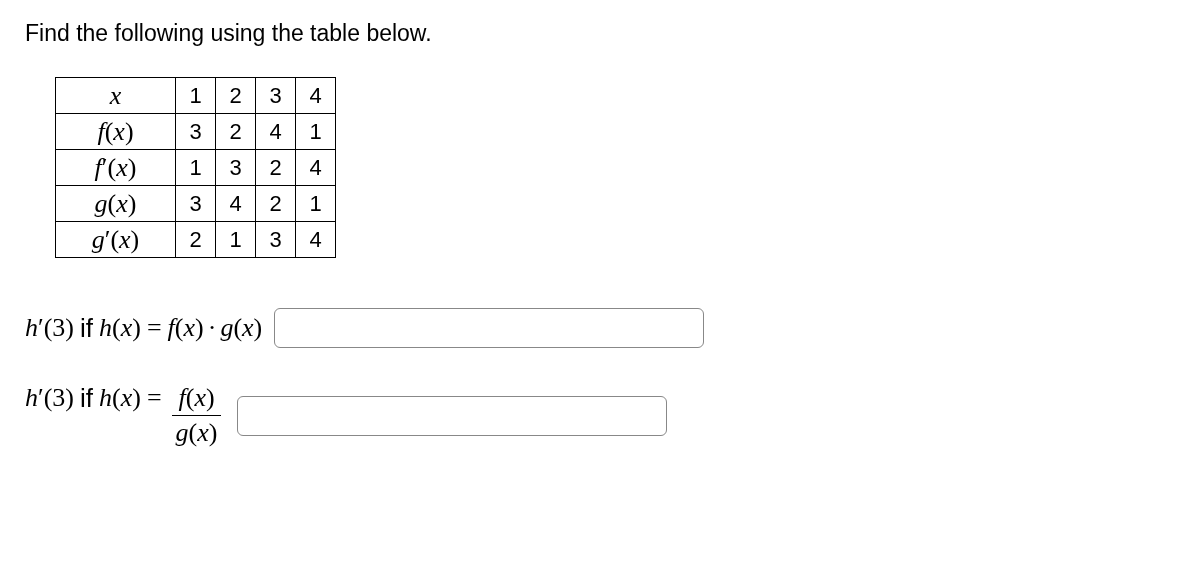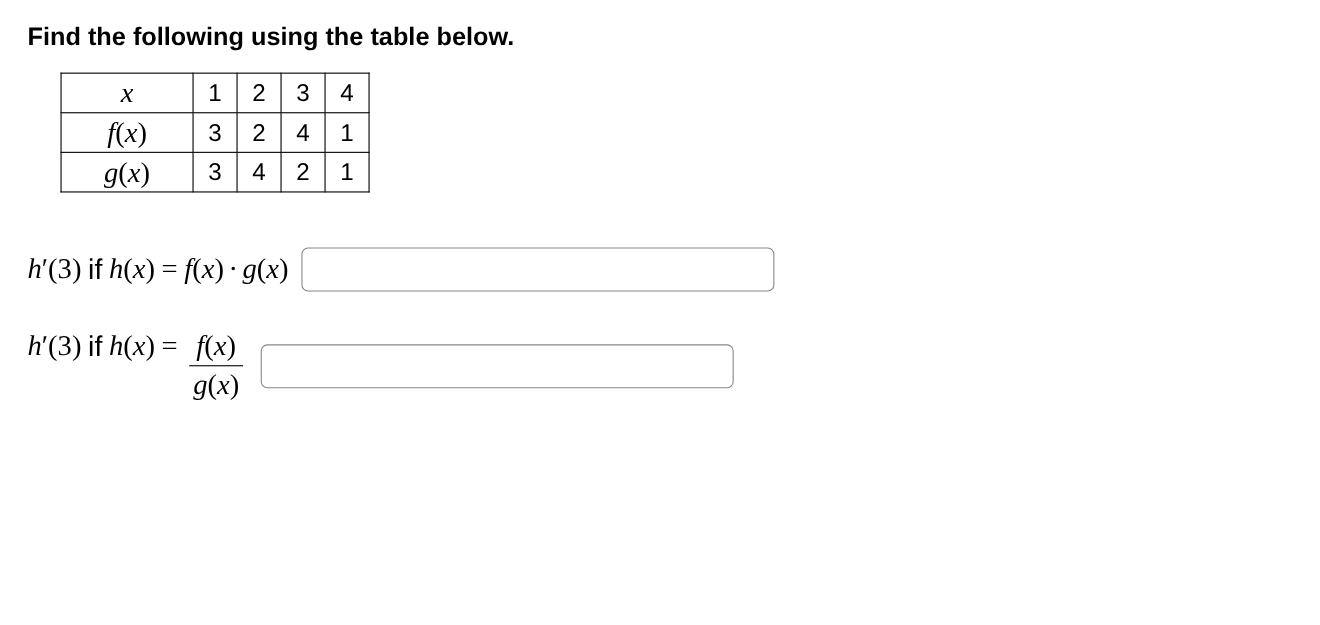--- a/index.html
+++ b/index.html
@@ -8,23 +8,22 @@
       padding: 0;
     }
     body {
       font-family: 'Arial', sans-serif;
       font-size: 22px;
       padding: 20px 25px;
       background: #fff;
       color: #000;
     }
     .instruction {
-      margin-bottom: 19px;
+      margin-bottom: 30px;
       font-size: 23px;
-      font-weight: bold;
     }
     .table-wrapper {
       margin-left: 30px;
       margin-bottom: 50px;
     }
     table {
       border-collapse: collapse;
     }
     td {
       border: 1.5px solid #000;
@@ -120,25 +119,39 @@
       <td class="data-cell">4</td>
     </tr>
     <tr>
       <td class="header-cell"><span class="math">f<span class="paren">(</span>x<span class="paren">)</span></span></td>
       <td class="data-cell">3</td>
       <td class="data-cell">2</td>
       <td class="data-cell">4</td>
       <td class="data-cell">1</td>
     </tr>
     <tr>
+      <td class="header-cell"><span class="math">f<span class="prime">′</span><span class="paren">(</span>x<span class="paren">)</span></span></td>
+      <td class="data-cell">1</td>
+      <td class="data-cell">3</td>
+      <td class="data-cell">2</td>
+      <td class="data-cell">4</td>
+    </tr>
+    <tr>
       <td class="header-cell"><span class="math">g<span class="paren">(</span>x<span class="paren">)</span></span></td>
       <td class="data-cell">3</td>
       <td class="data-cell">4</td>
       <td class="data-cell">2</td>
       <td class="data-cell">1</td>
+    </tr>
+    <tr>
+      <td class="header-cell"><span class="math">g<span class="prime">′</span><span class="paren">(</span>x<span class="paren">)</span></span></td>
+      <td class="data-cell">2</td>
+      <td class="data-cell">1</td>
+      <td class="data-cell">3</td>
+      <td class="data-cell">4</td>
     </tr>
   </tbody>
     </table>
 </div>
 
 <div class="question-row">
   <div class="question-label math">
     h<span class="prime">′</span><span class="paren">(</span><span class="num">3</span><span class="paren">)</span>
     <span class="if-text">if</span>
     h<span class="paren">(</span>x<span class="paren">)</span>

